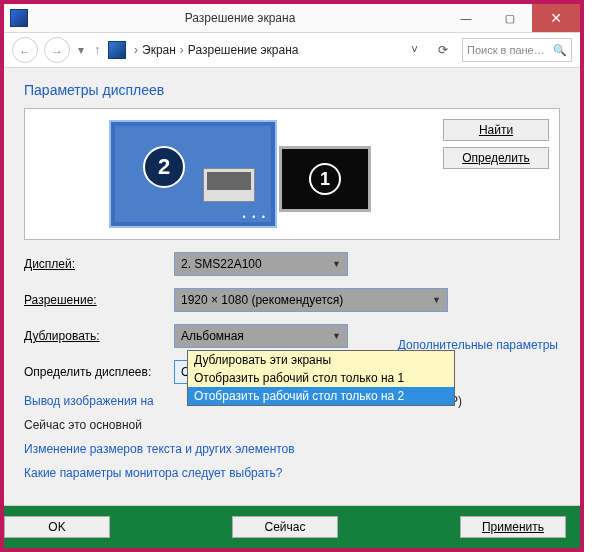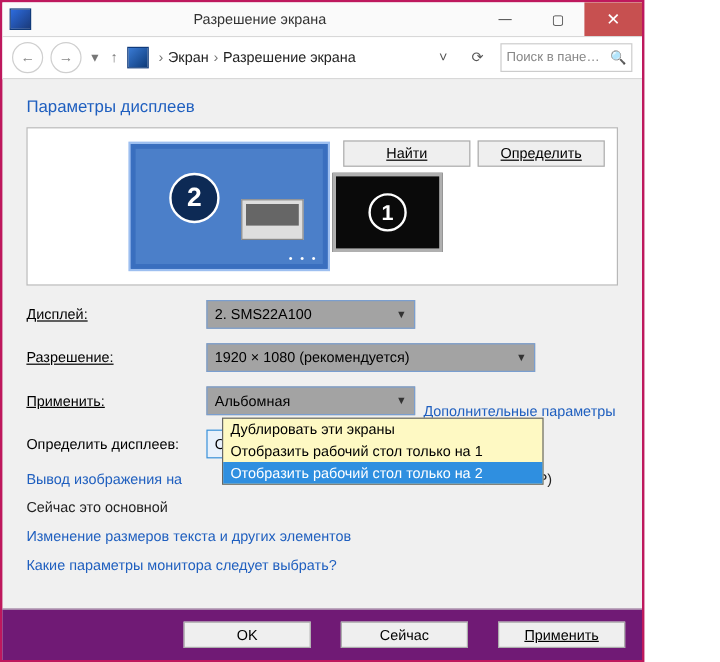--- a/index.html
+++ b/index.html
@@ -1,36 +1,36 @@
 <!DOCTYPE html>
 <html><head>
 <meta charset="utf-8">
 <style>
 html,body{margin:0;padding:0;font:12px "Segoe UI",Tahoma,sans-serif;color:#000;background:#fff}
-.window{width:537px;height:552px;position:relative;background:#f0f0f0;border:2px solid #be185d;box-sizing:border-box}
+.window{width:584px;height:552px;position:relative;background:#f0f0f0;border:4px solid #be185d;box-sizing:border-box}
 .titlebar{height:28px;display:flex;align-items:center;background:#fafafa;border-bottom:1px solid #d8d8d8;padding-left:6px}
 .title-icon{width:16px;height:16px;background:linear-gradient(135deg,#2d6cdf,#1a3a7a);margin-right:8px;border:1px solid #103a7a}
 .title-text{flex:1;text-align:center;font-size:12px;color:#333}
 .winbtns{display:flex;height:100%}
 .winbtn{width:44px;display:flex;align-items:center;justify-content:center;font-size:11px;color:#333}
 .winbtn.close{background:#c75050;color:#fff;width:48px;font-size:14px}
 .navbar{height:34px;display:flex;align-items:center;background:#fff;border-bottom:1px solid #d8d8d8;padding:0 8px;gap:6px}
 .nav-arrow{width:24px;height:24px;border:1px solid #cfcfcf;border-radius:50%;display:flex;align-items:center;justify-content:center;color:#888;font-size:12px}
 .nav-sep{width:10px;text-align:center;color:#777}
 .bc-icon{width:16px;height:16px;background:linear-gradient(135deg,#3a7bd5,#0d3a78);border:1px solid #103a7a;margin-right:2px}
 .breadcrumb{display:flex;align-items:center;flex:1;gap:4px;font-size:12px;color:#222}
 .bc-sep{color:#777}
 .bc-drop{color:#555;margin-left:auto;padding-right:6px}
 .refresh{color:#555;padding:0 8px}
 .searchbox{width:100px;border:1px solid #ccc;background:#fff;height:22px;display:flex;align-items:center;padding:0 4px;color:#888;font-size:11px}
 .search-i{margin-left:auto;color:#555}
 .body{padding:10px 20px 0 20px}
 .h1{color:#1f5fbf;font-size:14px;margin:4px 0 10px 0}
 .preview{border:1px solid #b8b8b8;background:#fff;height:130px;display:flex;align-items:center;position:relative;padding-left:6px}
-.preview .btncol{position:absolute;right:10px;top:10px;display:flex;gap:6px}
+.preview .btncol{position:absolute;right:10px;top:10px;display:flex;flex-direction:column;gap:6px}
 .btn{min-width:80px;padding:3px 12px;background:#efefef;border:1px solid #acacac;font-size:12px;display:inline-block;text-align:center}
 .monitors{display:flex;align-items:flex-end;gap:4px;margin-left:80px}
 .mon2{width:160px;height:100px;background:#3a6fbf;border:2px solid #3a6fbf;position:relative;color:#fff;box-shadow:0 0 0 2px #9dbff0}
 .mon2 .inner{position:absolute;inset:2px;background:#4b7fc9}
 .mon2 .big2{position:absolute;left:30px;top:22px;width:38px;height:38px;border-radius:50%;background:#0d2a55;border:2px solid #fff;display:flex;align-items:center;justify-content:center;font-size:22px;font-weight:bold}
 .mon2 .keyb{position:absolute;right:18px;top:44px;width:50px;height:32px;background:#dedede;border:1px solid #888}
 .mon2 .keyb::before{content:"";position:absolute;left:3px;top:3px;right:3px;height:18px;background:#666}
 .mon2 .dots{position:absolute;right:6px;bottom:2px;color:#fff;font-size:9px;letter-spacing:2px}
 .mon1{width:86px;height:60px;background:#0a0a0a;border:3px solid #b0b0b0;position:relative;color:#fff;display:flex;align-items:center;justify-content:center;margin-bottom:14px}
 .mon1 .big1{width:28px;height:28px;border-radius:50%;border:2px solid #fff;display:flex;align-items:center;justify-content:center;font-size:18px;font-weight:bold}
@@ -40,21 +40,21 @@
 .combo{border:1px solid #7a9ecf;background:#a3a3a3;height:22px;display:flex;align-items:center;padding:0 6px;font-size:12px;color:#000;position:relative;min-width:150px}
 .combo.w260{width:260px}
 .combo.w160{width:160px}
 .combo .caret{margin-left:auto;color:#333;font-size:9px}
 .combo.hl{background:#e8f1fb;border-color:#3a91d8}
 .dropdown{position:absolute;left:183px;top:346px;width:266px;background:#fef9c3;border:1px solid #666;z-index:10;font-size:12px}
 .dropdown .opt{padding:2px 6px}
 .dropdown .opt.sel{background:#2f8fe0;color:#fff}
 .line{margin-top:10px;font-size:12px;color:#222}
 .link{color:#1f5fbf}
-.footer{position:absolute;left:0;right:0;bottom:0;height:42px;border-top:1px solid #cfcfcf;background:#701a75;display:flex;align-items:center;justify-content:flex-end;gap:25px;padding-right:14px}
+.footer{position:absolute;left:0;right:0;bottom:0;height:42px;border-top:1px solid #cfcfcf;background:#15803d;display:flex;align-items:center;justify-content:space-between;gap:25px;padding-right:14px}
 .split{position:absolute;right:22px;top:334px}
 .u{text-decoration:underline}
 </style>
 </head>
 <body>
 
 <div class="window">
 
   <div class="titlebar">
     <div class="title-icon"></div>
@@ -118,21 +118,21 @@
 
     <div class="formrow">
       <label>Разрешение:</label>
       <div class="combo w260">
         <span>1920 × 1080 (рекомендуется)</span>
         <span class="caret">▼</span>
       </div>
     </div>
 
     <div class="formrow">
-      <label>Применить:</label>
+      <label>Дублировать:</label>
       <div class="combo w160">
         <span>Альбомная</span>
         <span class="caret">▼</span>
       </div>
     </div>
 
     <div class="formrow">
       <label class="label-nou">Определить дисплеев:</label>
       <div class="combo w260 hl">
         <span>Отобразить рабочий стол только на 2</span>

